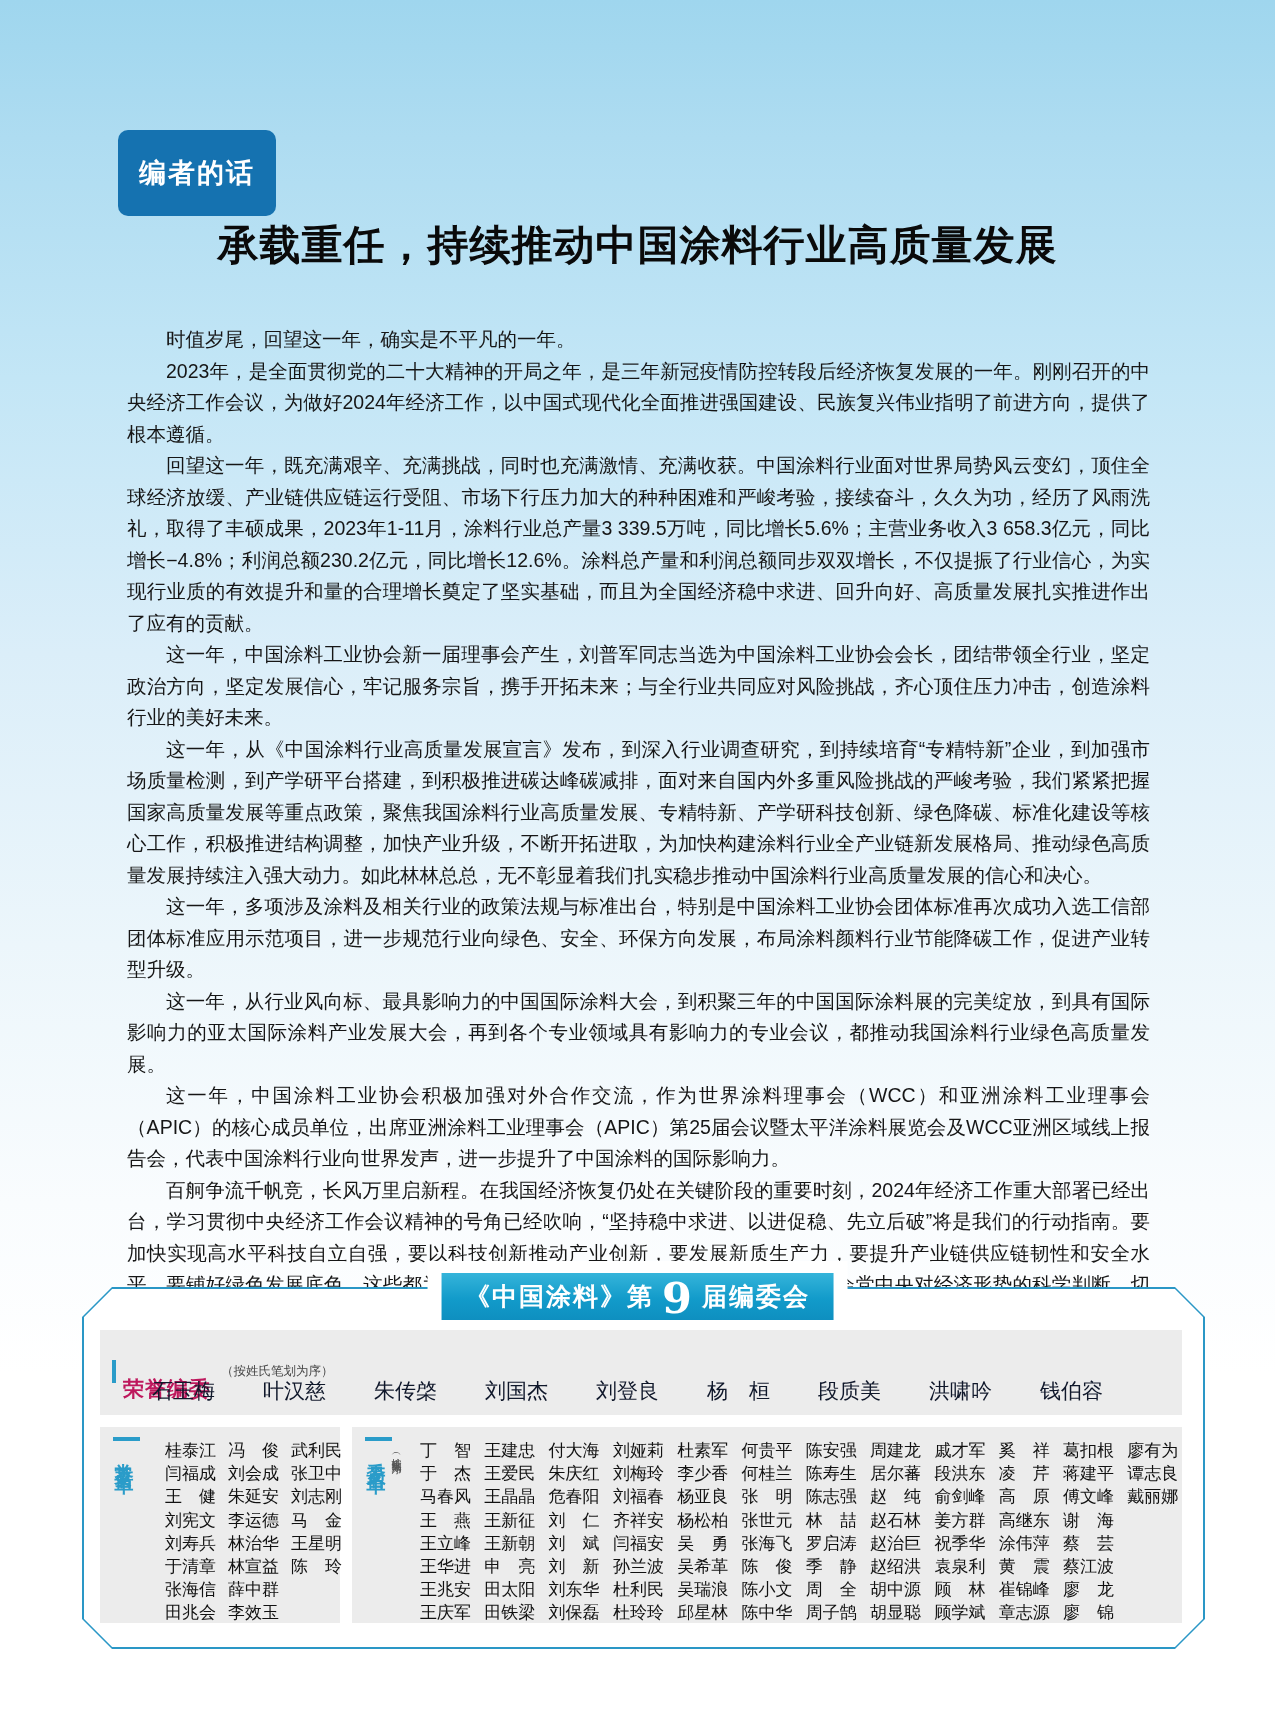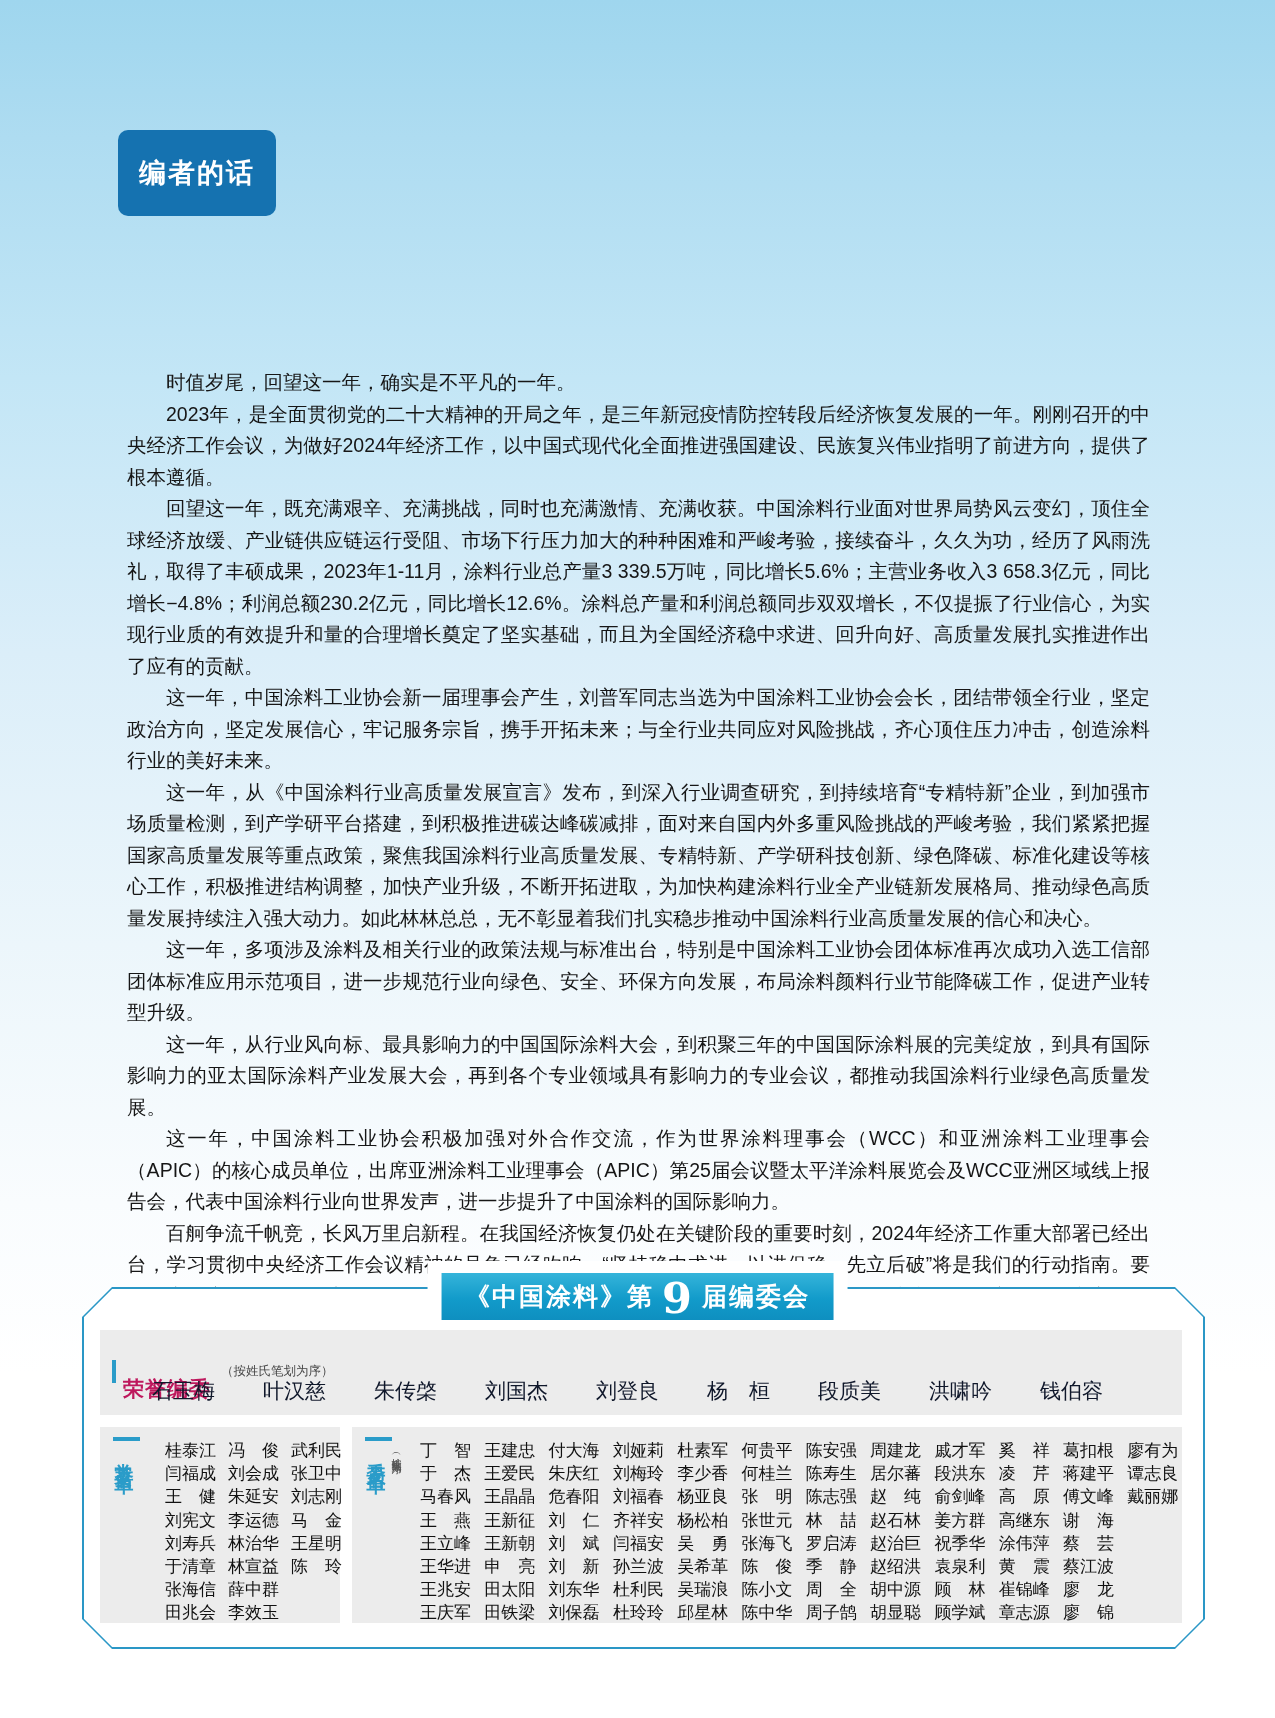--- a/index.html
+++ b/index.html
@@ -11,21 +11,21 @@
   .badge{
     position:absolute;left:118px;top:130px;
     background:#1572b0;color:#fff;font-size:27px;font-weight:bold;
     padding:25px 21px;border-radius:10px;letter-spacing:2px;
   }
   .title{
     position:absolute;left:80px;top:218px;width:1115px;margin:0;
     text-align:center;font-family:"Liberation Serif","DejaVu Serif",serif;
     font-size:41px;font-weight:900;color:#0a0a0a;letter-spacing:1px;white-space:nowrap;
   }
-  .body-text{position:absolute;left:127px;top:324px;width:1023px;margin-top:43px;}
+  .body-text{position:absolute;left:127px;top:324px;width:1023px;}
   .body-text p{
     margin:0;text-indent:2em;text-align:justify;
     font-size:19.5px;line-height:31.5px;color:#161616;
   }
   
   .frame{
     position:absolute;left:82px;top:1287px;width:1123px;height:362px;
     background:#2a97c6;
     clip-path:polygon(30px 0,calc(100% - 30px) 0,100% 30px,100% calc(100% - 30px),calc(100% - 30px) 100%,30px 100%,0 calc(100% - 30px),0 30px);
   }
@@ -83,20 +83,21 @@
   .grid-standing{left:65px;grid-template-columns:repeat(3,52px);column-gap:11px;}
   .grid-committee{left:68px;grid-template-columns:repeat(12,52px);column-gap:12.3px;}
 </style>
 </head>
 <body>
 
 <div class="page">
 
   <div class="badge">编者的话</div>
 
+  <h1 class="title">承载重任，持续推动中国涂料行业高质量发展</h1>
 
   <div class="body-text">
       <p class="para">时值岁尾，回望这一年，确实是不平凡的一年。</p>
       <p class="para">2023年，是全面贯彻党的二十大精神的开局之年，是三年新冠疫情防控转段后经济恢复发展的一年。刚刚召开的中央经济工作会议，为做好2024年经济工作，以中国式现代化全面推进强国建设、民族复兴伟业指明了前进方向，提供了根本遵循。</p>
       <p class="para">回望这一年，既充满艰辛、充满挑战，同时也充满激情、充满收获。中国涂料行业面对世界局势风云变幻，顶住全球经济放缓、产业链供应链运行受阻、市场下行压力加大的种种困难和严峻考验，接续奋斗，久久为功，经历了风雨洗礼，取得了丰硕成果，2023年1-11月，涂料行业总产量3 339.5万吨，同比增长5.6%；主营业务收入3 658.3亿元，同比增长−4.8%；利润总额230.2亿元，同比增长12.6%。涂料总产量和利润总额同步双双增长，不仅提振了行业信心，为实现行业质的有效提升和量的合理增长奠定了坚实基础，而且为全国经济稳中求进、回升向好、高质量发展扎实推进作出了应有的贡献。</p>
       <p class="para">这一年，中国涂料工业协会新一届理事会产生，刘普军同志当选为中国涂料工业协会会长，团结带领全行业，坚定政治方向，坚定发展信心，牢记服务宗旨，携手开拓未来；与全行业共同应对风险挑战，齐心顶住压力冲击，创造涂料行业的美好未来。</p>
       <p class="para">这一年，从《中国涂料行业高质量发展宣言》发布，到深入行业调查研究，到持续培育“专精特新”企业，到加强市场质量检测，到产学研平台搭建，到积极推进碳达峰碳减排，面对来自国内外多重风险挑战的严峻考验，我们紧紧把握国家高质量发展等重点政策，聚焦我国涂料行业高质量发展、专精特新、产学研科技创新、绿色降碳、标准化建设等核心工作，积极推进结构调整，加快产业升级，不断开拓进取，为加快构建涂料行业全产业链新发展格局、推动绿色高质量发展持续注入强大动力。如此林林总总，无不彰显着我们扎实稳步推动中国涂料行业高质量发展的信心和决心。</p>
       <p class="para">这一年，多项涉及涂料及相关行业的政策法规与标准出台，特别是中国涂料工业协会团体标准再次成功入选工信部团体标准应用示范项目，进一步规范行业向绿色、安全、环保方向发展，布局涂料颜料行业节能降碳工作，促进产业转型升级。</p>
       <p class="para">这一年，从行业风向标、最具影响力的中国国际涂料大会，到积聚三年的中国国际涂料展的完美绽放，到具有国际影响力的亚太国际涂料产业发展大会，再到各个专业领域具有影响力的专业会议，都推动我国涂料行业绿色高质量发展。</p>
       <p class="para">这一年，中国涂料工业协会积极加强对外合作交流，作为世界涂料理事会（WCC）和亚洲涂料工业理事会（APIC）的核心成员单位，出席亚洲涂料工业理事会（APIC）第25届会议暨太平洋涂料展览会及WCC亚洲区域线上报告会，代表中国涂料行业向世界发声，进一步提升了中国涂料的国际影响力。</p>

